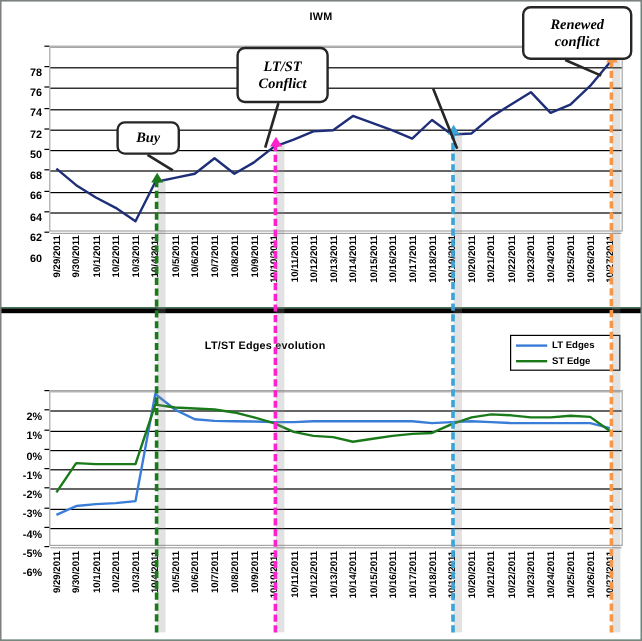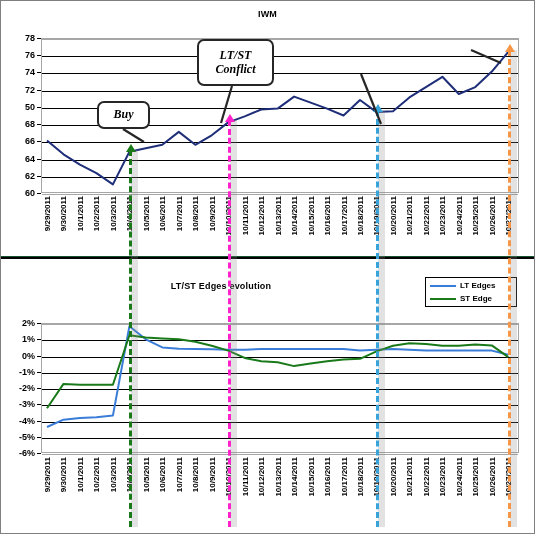--- a/index.html
+++ b/index.html
@@ -1,30 +1,30 @@
 <!DOCTYPE html>
 <html><head>
 <meta charset="utf-8">
 <style>
   html,body{margin:0;padding:0;background:#fff;}
   body{width:535px;height:534px;font-family:"Liberation Sans",sans-serif;}
   #app{position:relative;width:535px;height:534px;background:#14532d;border:1px solid #7f7f7f;box-sizing:border-box;overflow:hidden;}
 
   .panel{position:absolute;left:0;width:533px;background:#fff;}
   #panel-top{top:0;height:255px;}
-  #panel-bottom{top:256px;height:277px;border-top:2px solid #000000;box-sizing:border-box;}
+  #panel-bottom{top:256px;height:277px;border-top:4px solid #000000;box-sizing:border-box;}
 
   .chart-title{position:absolute;text-align:center;font-size:9px;font-weight:bold;color:#000;letter-spacing:0.2px;}
 
   .plot{position:absolute;box-sizing:border-box;}
   .plot-border{border:1px solid #a6a6a6;}
   .gridline{position:absolute;left:0;right:0;height:0;border-top:1px solid #000;}
   .gridline.faint{border-top:1px solid #a6a6a6;}
 
-  .ytick{position:absolute;text-align:right;font-size:9px;font-weight:bold;color:#000;transform:translateY(-50%);}
+  .ytick{position:absolute;text-align:right;font-size:9px;font-weight:bold;color:#000;transform:translateY(-50%);margin-top:22px;}
   .tickmark{position:absolute;height:0;border-top:1px solid #000;width:4px;}
 
   .xlab{position:absolute;font-size:8px;font-weight:bold;color:#000;
         writing-mode:vertical-rl;transform:rotate(180deg);white-space:nowrap;
         transform-origin:center;letter-spacing:0px;}
 
   svg{position:absolute;left:0;top:0;overflow:visible;}
 
   .callout{position:absolute;background:#fff;border:2px solid #262626;border-radius:7px;
            display:flex;align-items:center;justify-content:center;text-align:center;
@@ -222,20 +222,24 @@
   <div class="callout" style="left:196px;top:38px;width:77px;height:47px;flex-direction:column;">
     <span>LT/ST</span>
     <span>Conflict</span>
   </div>
 
   <div class="callout" style="left:96px;top:100px;width:53px;height:28px;">
     <span>Buy</span>
   </div>
 
 
+  <div class="callout" style="left:434px;top:4px;width:92px;height:45px;flex-direction:column;">
+    <span>Renewed</span>
+    <span>conflict</span>
+  </div>
 
   <svg id="leaders" width="535" height="534" style="pointer-events:none;">
       <path d="M122 128 L143 141" stroke="#262626" stroke-width="2.2" fill="none"></path>
       <path d="M231 85 L220 122" stroke="#262626" stroke-width="2.2" fill="none"></path>
       <path d="M360 73 L380 123" stroke="#262626" stroke-width="2.2" fill="none"></path>
       <path d="M470 49 L500 62" stroke="#262626" stroke-width="2.2" fill="none"></path>
     </svg>
 
 </div>
 

